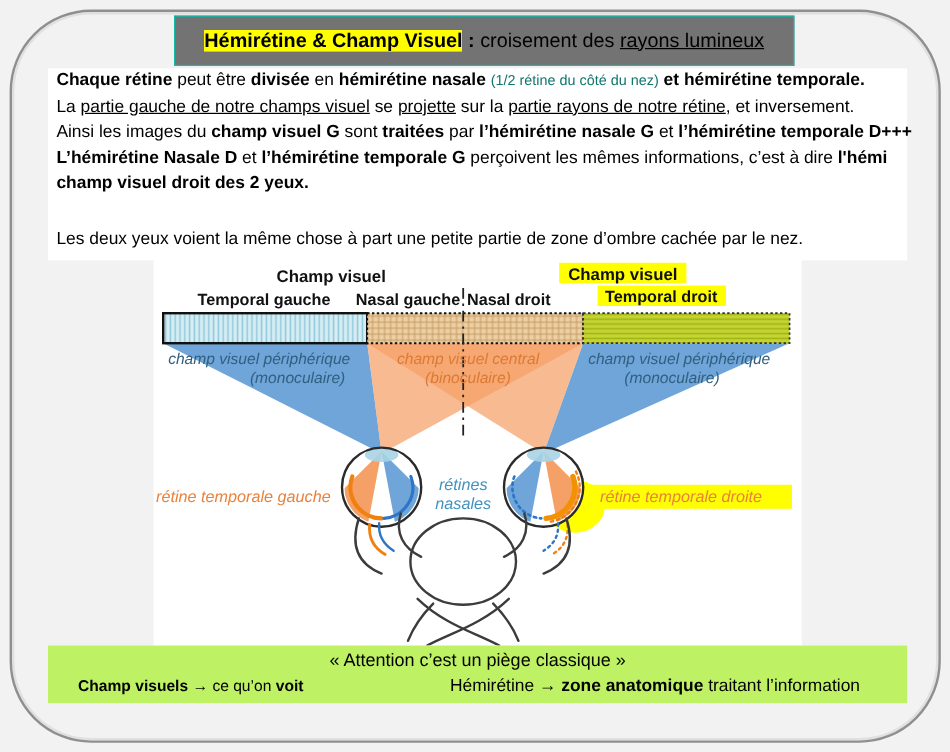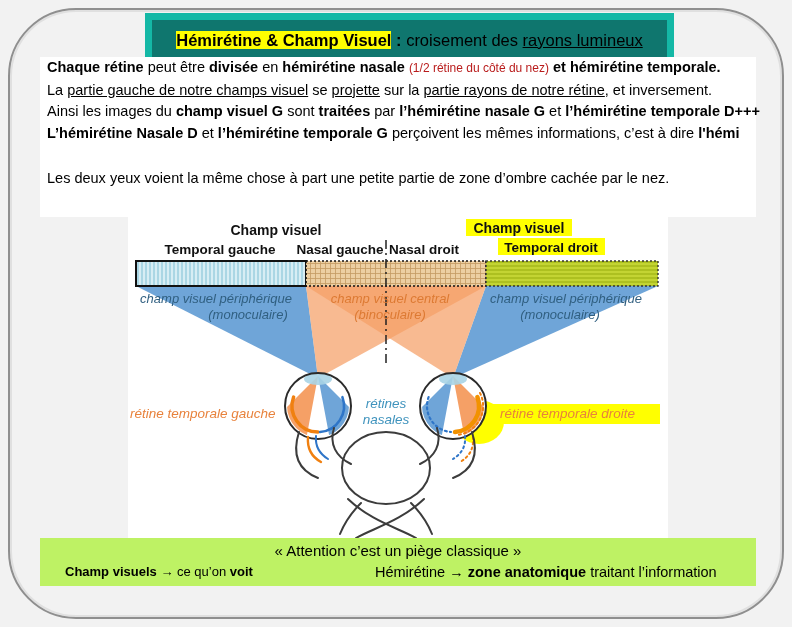--- a/index.html
+++ b/index.html
@@ -9,26 +9,26 @@
     font-family:"Liberation Sans",sans-serif;color:#000;
   }
   .frame{
     position:absolute;left:8px;top:8px;width:772px;height:607px;
     border:2px solid #8f8f8f;border-radius:68px;
     box-shadow:inset 0 0 0 2px rgba(170,170,170,.25);
     background:transparent;
   }
   .title-box{
     position:absolute;left:145px;top:13px;width:515px;height:40px;
-    background:#0f766e;border:7px solid #14b8a6;
+    background:#737373;border:1px solid #14b8a6;
     display:flex;align-items:center;justify-content:center;
     font-size:16.5px;
   }
   .hl{background:#ffff00;}
-  .sm{color:#b91c1c;font-size:12px;}
+  .sm{color:#0f766e;font-size:12px;}
   .body-box{
     position:absolute;left:40px;top:57px;width:716px;height:160px;
     background:#ffffff;font-size:14.5px;line-height:21.6px;
     padding-left:7px;box-sizing:border-box;
   }
   .body-box .line{white-space:nowrap;}
   .line-gap{margin-top:24px;}
   .diagram-box{
     position:absolute;left:128px;top:216px;width:540px;height:322px;
     background:#ffffff;
@@ -52,20 +52,21 @@
 
 <div class="title-box">
   <div><span class="hl" style="font-weight: bold;">Hémirétine &amp; Champ Visuel</span><span style="font-weight: bold;"> : </span><span>croisement des </span><span style="text-decoration: underline;">rayons lumineux</span></div>
 </div>
 
 <div class="body-box">
   <div class="line"><span style="font-weight: bold;">Chaque rétine</span><span> peut être </span><span style="font-weight: bold;">divisée</span><span> en </span><span style="font-weight: bold;">hémirétine nasale</span><span> </span><span class="sm">(1/2 rétine du côté du nez)</span><span> </span><span style="font-weight: bold;">et hémirétine temporale.</span></div>
   <div class="line"><span>La </span><span style="text-decoration: underline;">partie gauche de notre champs visuel</span><span> se </span><span style="text-decoration: underline;">projette</span><span> sur la </span><span style="text-decoration: underline;">partie rayons de notre rétine</span><span>, et inversement.</span></div>
   <div class="line"><span>Ainsi les images du </span><span style="font-weight: bold;">champ visuel G</span><span> sont </span><span style="font-weight: bold;">traitées</span><span> par </span><span style="font-weight: bold;">l’hémirétine nasale G</span><span> et </span><span style="font-weight: bold;">l’hémirétine temporale D+++</span></div>
   <div class="line"><span style="font-weight: bold;">L’hémirétine Nasale D</span><span> et </span><span style="font-weight: bold;">l’hémirétine temporale G</span><span> perçoivent les mêmes informations, c’est à dire </span><span style="font-weight: bold;">l'hémi</span></div>
+  <div class="line"><span style="font-weight: bold;">champ visuel droit des 2 yeux.</span></div>
   <div class="line line-gap"><span>Les deux yeux voient la même chose à part une petite partie de zone d’ombre cachée par le nez.</span></div>
 </div>
 
 <div class="diagram-box">
 <svg width="540" height="322" viewBox="0 0 540 322">
   <defs>
     <pattern id="pv" width="4" height="6" patternUnits="userSpaceOnUse">
       <rect width="4" height="6" fill="#d7edf4"></rect>
       <rect x="1.4" width="1.2" height="6" fill="#8cc8da"></rect>
     </pattern>

